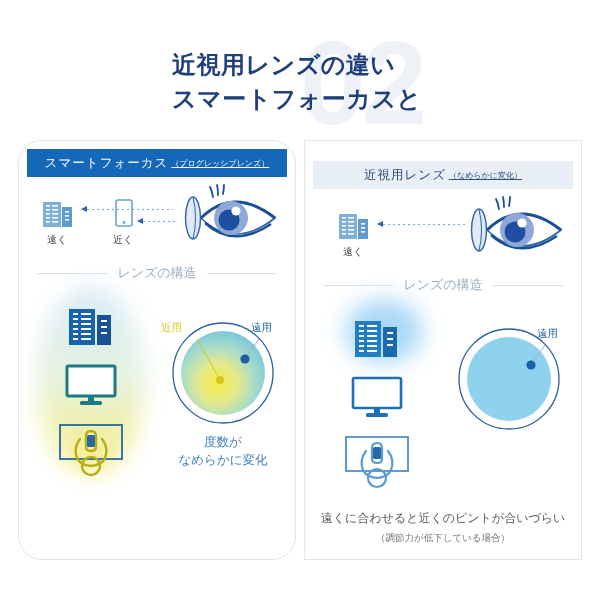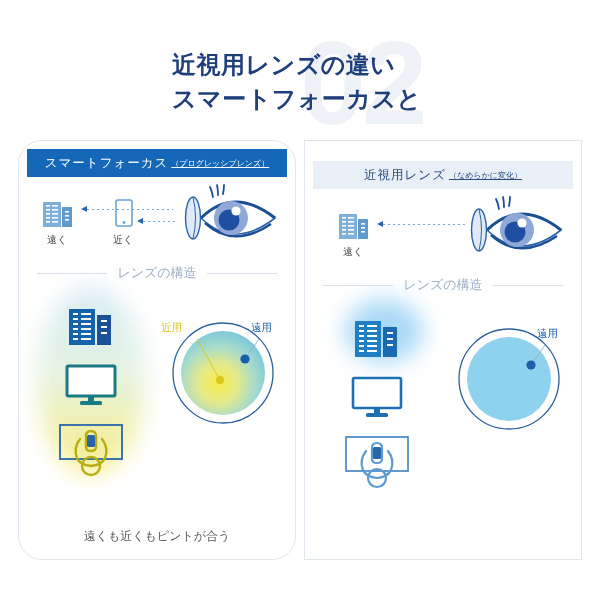--- a/index.html
+++ b/index.html
@@ -250,25 +250,26 @@
           <circle cx="56" cy="56" r="42" fill="url(#gradProg)"></circle>
           <line x1="30" y1="22" x2="53" y2="63" stroke="#d8c81e" stroke-width="1"></line>
           <circle cx="53" cy="63" r="4.2" fill="#d8c81e"></circle>
           <line x1="92" y1="22" x2="78" y2="42" stroke="#9fb4c6" stroke-width="1"></line>
           <circle cx="78" cy="42" r="4.6" fill="#1a5fa8"></circle>
         </svg>
         <div class="lens-label" style="left:-6px;top:4px;color:#d8c81e;">近用</div>
         <div class="lens-label" style="left:84px;top:4px;color:#1a5fa8;">遠用</div>
       </div>
 
-    </div>
-
-    <div class="pfoot">
-      <div class="main">遠くも近くもピントが合う</div>
-    </div>
+      <div class="lens-caption" style="left:134px;top:152px;">
+        <div>度数が</div>
+        <div>なめらかに変化</div>
+      </div>
+    </div>
+
   </div>
 
   <div class="panel panel-right">
 
     <div class="panel-head head-right">
       <span class="head-main">近視用レンズ</span>
       <span class="head-sub">（なめらかに変化）</span>
     </div>
 
     <div class="topdia">
@@ -368,15 +369,19 @@
           <circle cx="56" cy="56" r="50" fill="none" stroke="#2b5f9e" stroke-width="1.3"></circle>
           <circle cx="56" cy="56" r="42" fill="#8ed2ee"></circle>
           <line x1="92" y1="22" x2="78" y2="42" stroke="#9fb4c6" stroke-width="1"></line>
           <circle cx="78" cy="42" r="4.6" fill="#1a5fa8"></circle>
         </svg>
         <div class="lens-label" style="left:84px;top:4px;color:#1a5fa8;">遠用</div>
       </div>
 
     </div>
 
+    <div class="pfoot">
+      <div class="main">遠くに合わせると近くのピントが合いづらい</div>
+      <div class="note">（調節力が低下している場合）</div>
+    </div>
   </div>
 
 </div>
 
 </body></html>

